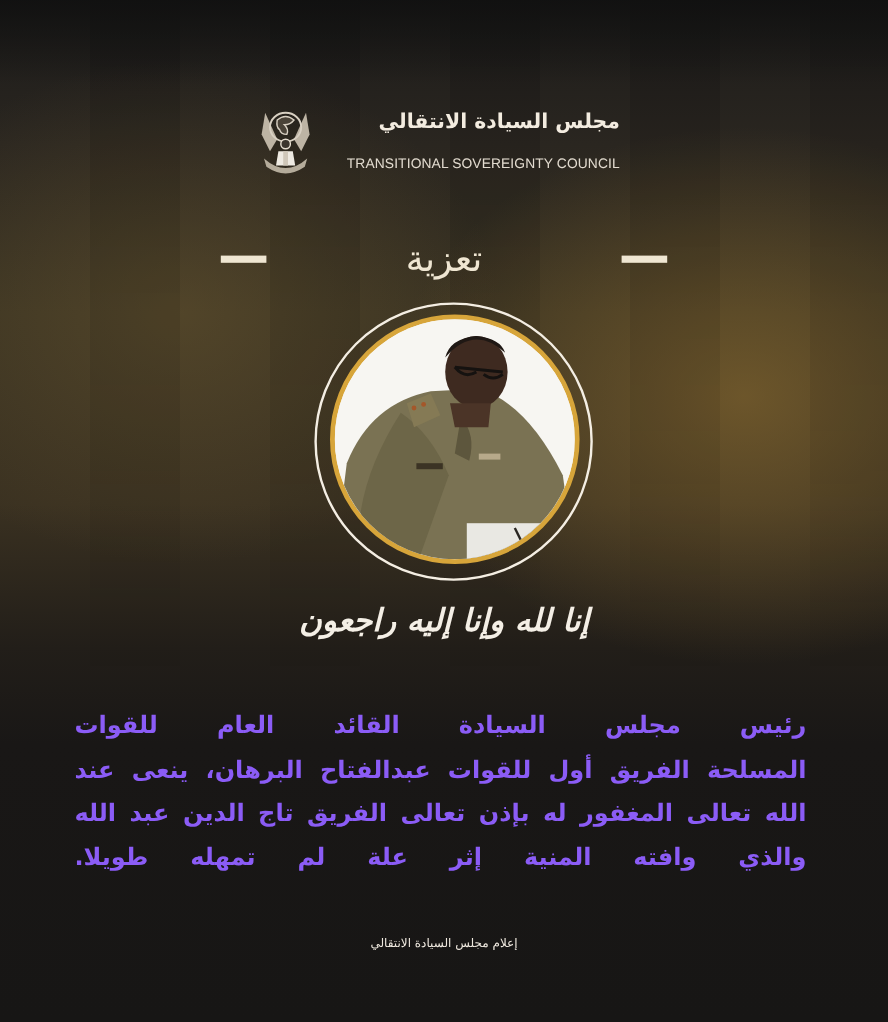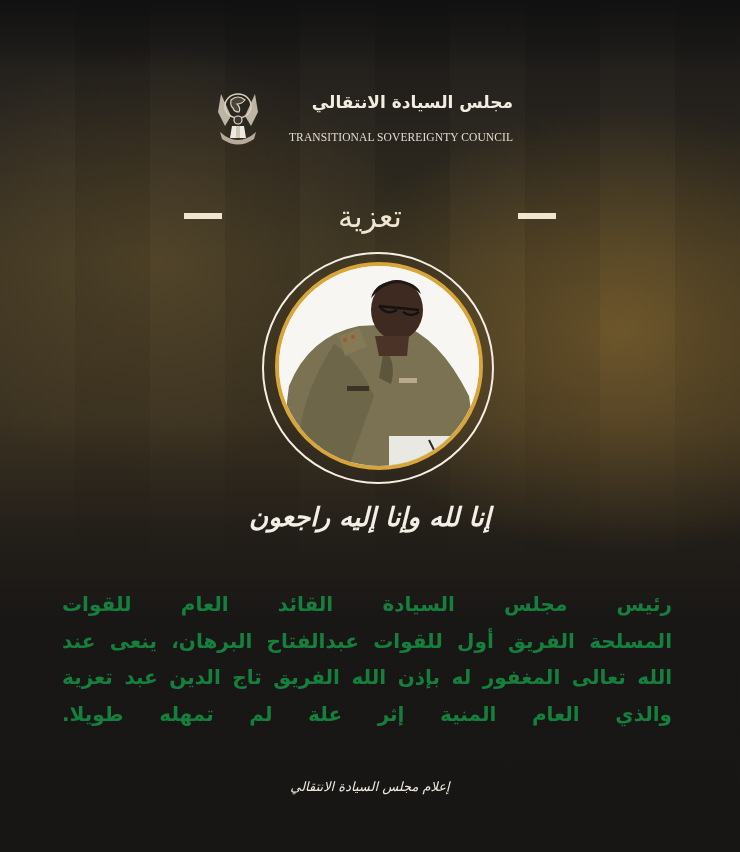--- a/index.html
+++ b/index.html
@@ -30,21 +30,21 @@
     position:absolute; left:215px; top:84px; width:320px; height:66px;
     display:flex; align-items:center;
   }
   .emblem { width:46px; height:62px; margin-right:28px; }
   .header-text { display:flex; flex-direction:column; align-items:flex-end; }
   .header-ar {
     color:#f3ece0; font-size:17px; font-weight:bold; direction:rtl;
     line-height:22px;
   }
   .header-en {
-    color:#e2dbcf; font-family:Liberation Serif, serif;
+    color:#e2dbcf; font-family:Liberation Sans, sans-serif;
     font-size:11.5px; letter-spacing:0.1px; margin-top:18px;
   }
 
   .title-row {
     position:absolute; left:184px; top:196px; width:372px; height:40px;
     display:flex; align-items:center; justify-content:space-between;
   }
   .title-bar { width:38px; height:6px; background:#efe6d2; }
   .title-text {
     color:#efe6d2; font-size:30px; direction:rtl; letter-spacing:10px;
@@ -67,29 +67,29 @@
     display:flex; align-items:center; justify-content:center;font-style:italic;
   }
   .calligraphy-text {
     color:#f4efe6; font-family:"DejaVu Serif", serif; font-size:26px;
     font-weight:bold; direction:rtl; white-space:nowrap; letter-spacing:-1px;
   }
 
   .body-text {
     position:absolute; left:62px; top:586px; width:610px;
     direction:rtl; text-align:justify; text-align-last:justify;
-    color:#15803d; font-size:20px; font-weight:bold; line-height:36.5px;
+    color:#8b5cf6; font-size:20px; font-weight:bold; line-height:36.5px;
   }
   .body-line { display:block; white-space:nowrap; }
 
   .footer {
     position:absolute; left:240px; top:776px; width:260px;
     text-align:center; direction:rtl; color:#efe9df;
   }
-  .footer-org { font-size:13px; line-height:22px;font-style:italic; }
+  .footer-org { font-size:10px; line-height:22px; }
   .footer-date { font-size:15.5px; line-height:24px; }
 </style>
 </head>
 <body>
 
 <div class="bg"></div>
 <div class="bg-stripes"></div>
 <div class="top-shade"></div>
 
 <div class="header">
@@ -136,19 +136,19 @@
   </svg>
 </div>
 
 <div class="calligraphy">
   <span class="calligraphy-text">إنا لله وإنا إليه راجعون</span>
 </div>
 
 <div class="body-text">
   <span class="body-line">رئيس مجلس السيادة القائد العام للقوات</span>
   <span class="body-line">المسلحة الفريق أول للقوات عبدالفتاح البرهان، ينعى عند</span>
-  <span class="body-line">الله تعالى المغفور له بإذن الله الفريق تاج الدين عبد تعزية</span>
-  <span class="body-line">والذي العام المنية إثر علة لم تمهله طويلا.</span>
+  <span class="body-line">الله تعالى المغفور له بإذن تعالى الفريق تاج الدين عبد الله</span>
+  <span class="body-line">والذي وافته المنية إثر علة لم تمهله طويلا.</span>
 </div>
 
 <div class="footer">
   <div class="footer-org">إعلام مجلس السيادة الانتقالي</div>
 </div>
 
 </body></html>

